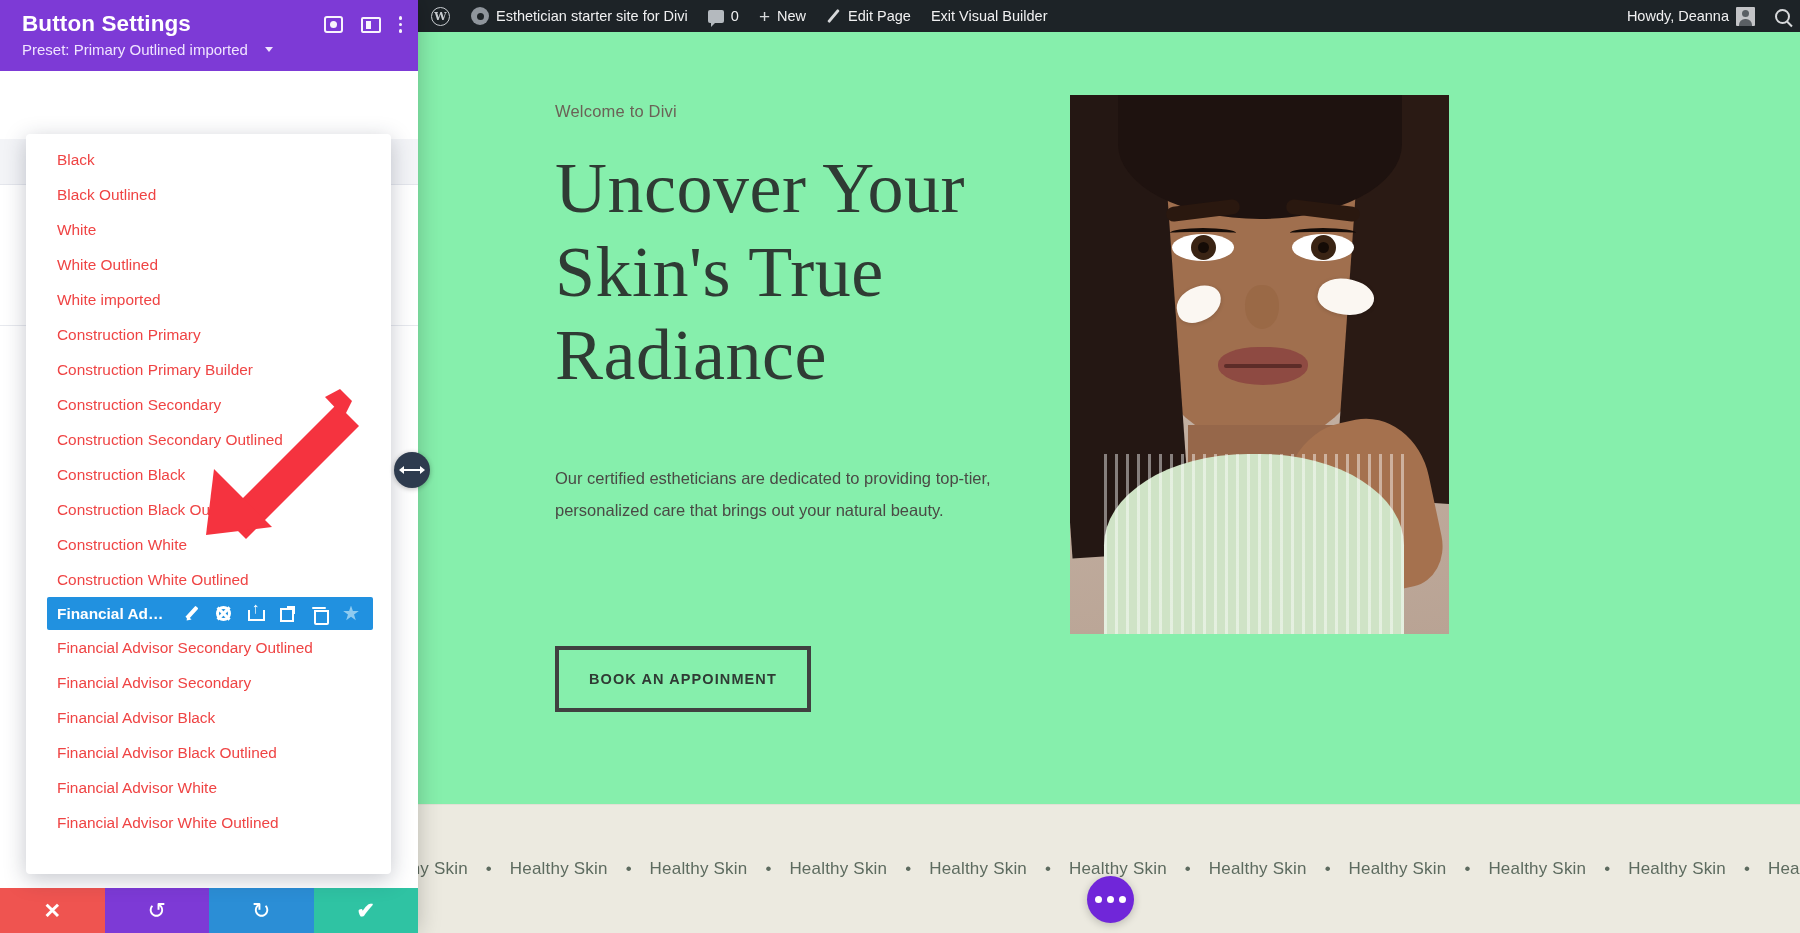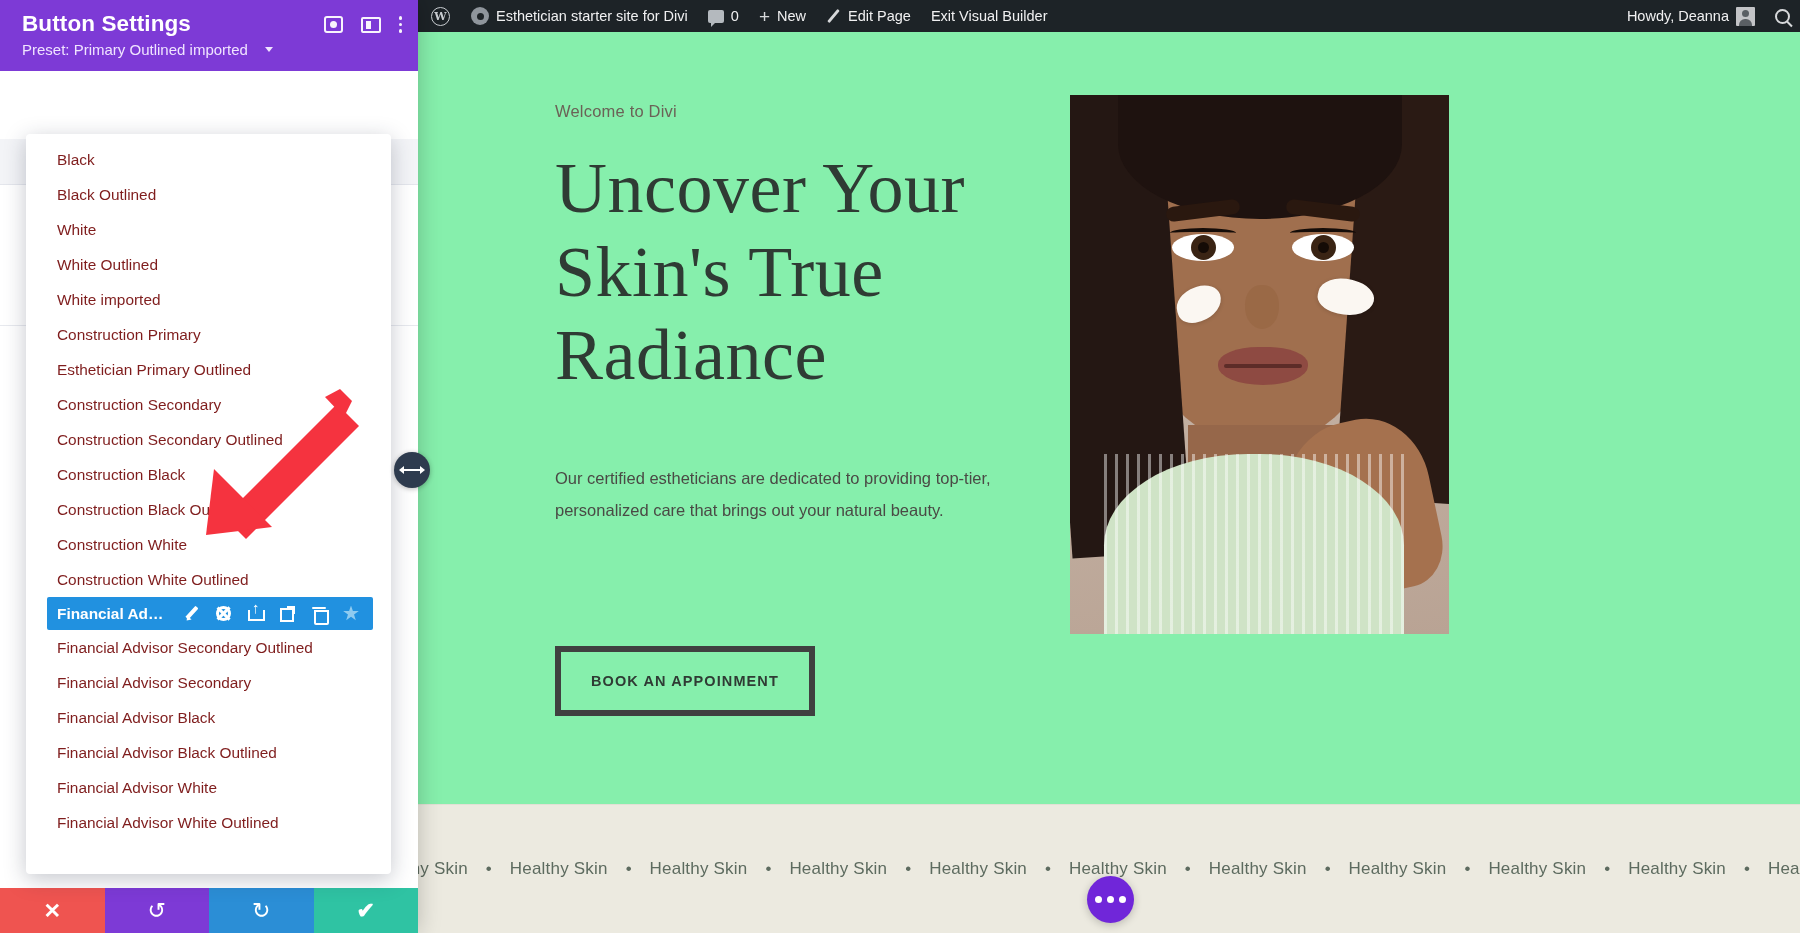--- a/index.html
+++ b/index.html
@@ -99,21 +99,21 @@
     font-family: "Liberation Serif", serif;
     font-size: 72px; line-height: 1.16; color: #2f3b34; font-weight: 400;
     letter-spacing: .5px;
   }
   .hero-p {
     margin-top: 64px; font-size: 16.5px; line-height: 1.95;
     color: #4a4a45; max-width: 440px;
   }
   .hero-btn {
     margin-top: 120px;
-    display: inline-block; border: 6px solid #404040;
+    display: inline-block; border: 4px solid #404040;
     padding: 21px 30px; font-size: 14.5px; letter-spacing: 1.1px;
     font-weight: 700; color: #2f3b34; background: transparent;
     cursor: pointer; font-family: "Liberation Sans", sans-serif;
   }
   .hero-img {
     position: absolute; left: 652px; top: 63px; width: 379px; height: 539px;
     overflow: hidden; background: #b9a79b;
   }
   .marquee {
     position: absolute; left: 0; top: 772px; width: 1382px; height: 129px;
@@ -219,21 +219,21 @@
   
   .preset-dropdown {
     position: absolute; left: 26px; top: 63px; width: 365px; height: 740px;
     background: #fff; border-radius: 4px;
     box-shadow: 0 5px 22px rgba(30,40,60,.26);
     overflow: hidden; z-index: 30;
   }
   .pd-list { padding: 8px 0 0 0; }
   .pd-item {
     height: 35px; display: flex; align-items: center;
-    padding: 0 14px 0 31px; font-size: 15.4px; color: #7f1d1d;
+    padding: 0 14px 0 31px; font-size: 15.4px; color: #ef4444;
     cursor: pointer; white-space: nowrap;
   }
   .pd-item.active {
     background: #2191e0; color: #fff; font-weight: 600;
     margin: 0 18px 0 21px; padding-left: 10px; border-radius: 2px;
     height: 33px;
   }
   .pd-item.active .pd-label {
     max-width: 150px; overflow: hidden; text-overflow: ellipsis; white-space: nowrap;
   }
@@ -517,21 +517,21 @@
             <div class="pd-item">
               <span class="pd-label">White Outlined</span>
             </div>
             <div class="pd-item">
               <span class="pd-label">White imported</span>
             </div>
             <div class="pd-item">
               <span class="pd-label">Construction Primary</span>
             </div>
             <div class="pd-item">
-              <span class="pd-label">Esthetician Primary Outlined</span>
+              <span class="pd-label">Construction Primary Builder</span>
             </div>
             <div class="pd-item">
               <span class="pd-label">Construction Secondary</span>
             </div>
             <div class="pd-item">
               <span class="pd-label">Construction Secondary Outlined</span>
             </div>
             <div class="pd-item">
               <span class="pd-label">Construction Black</span>
             </div>

